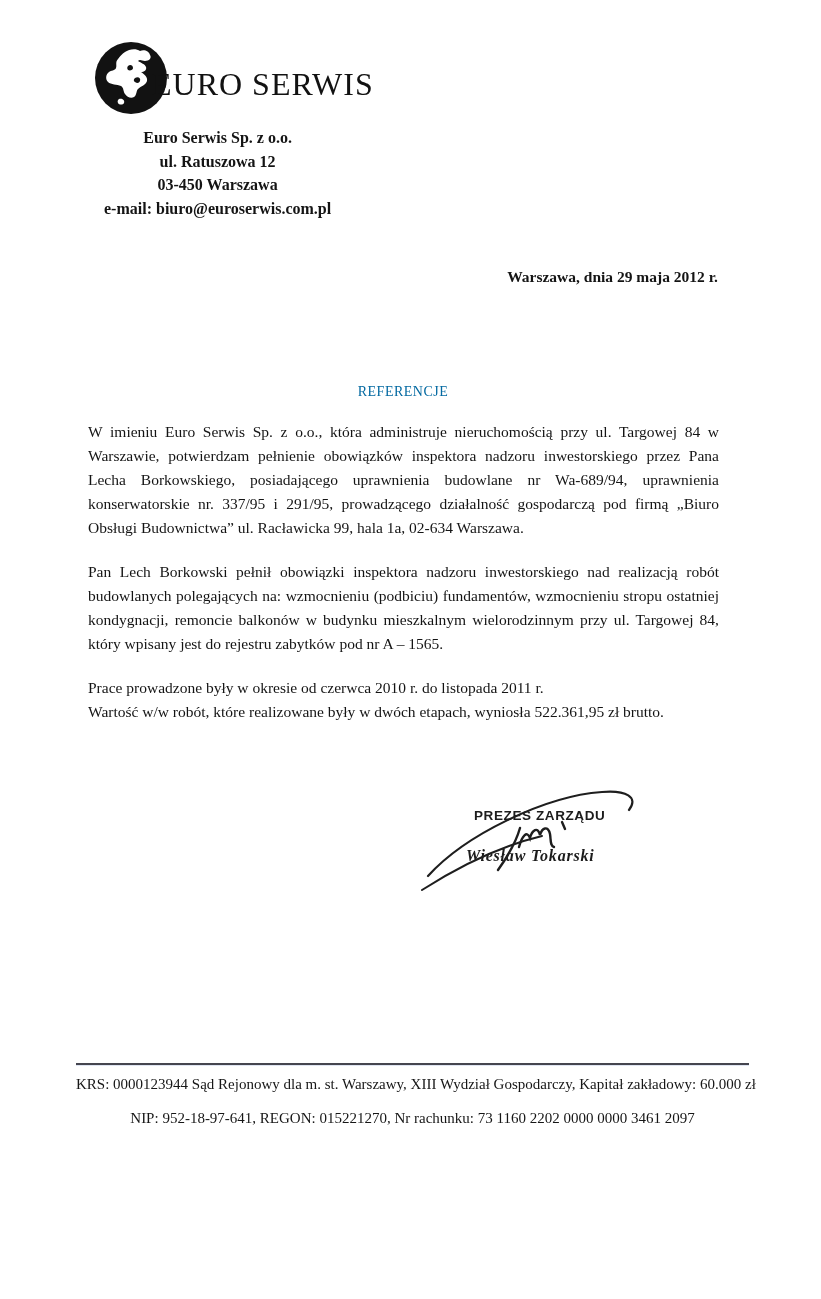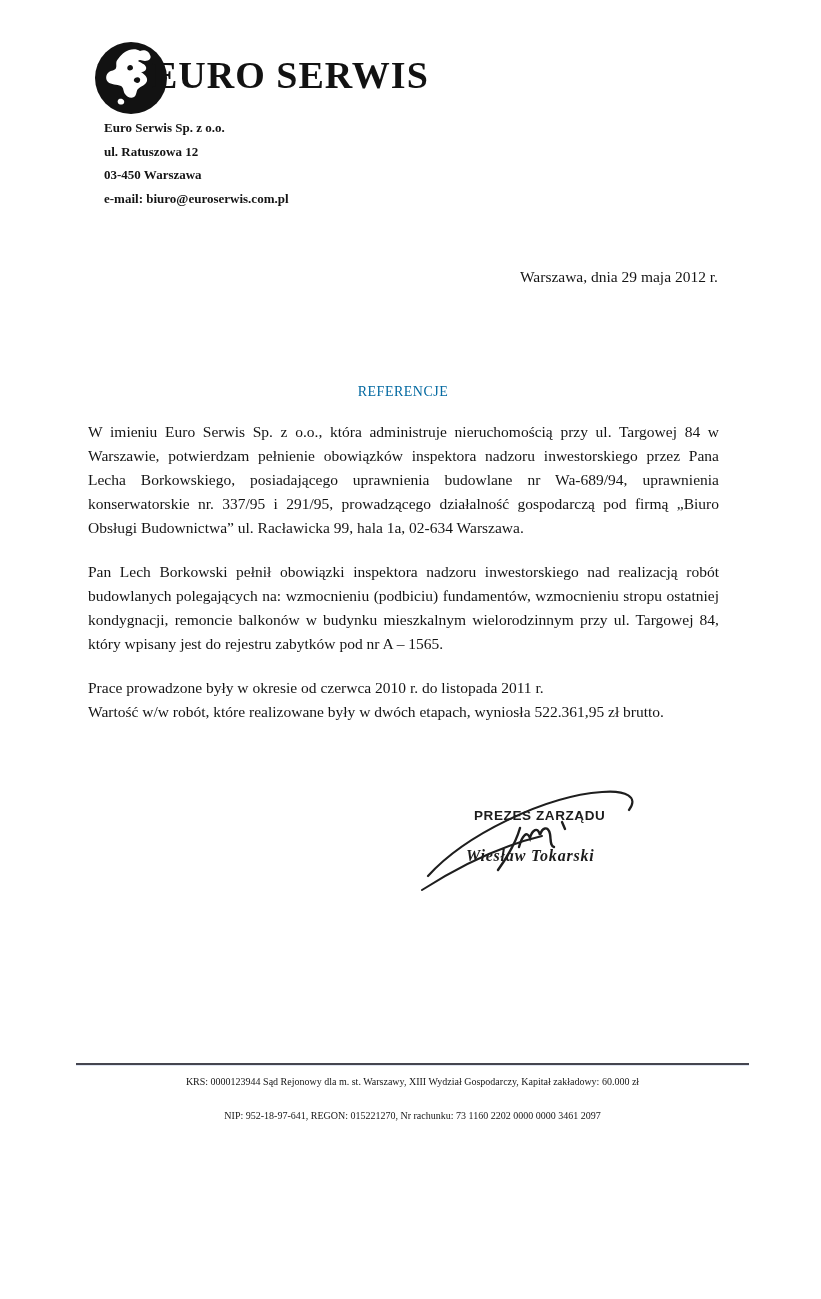--- a/index.html
+++ b/index.html
@@ -13,41 +13,42 @@
     color: #151515;
     overflow: hidden;
   }
 
   
   .logo { position: absolute; top: 40px; left: 95px; width: 320px; height: 76px; }
   .globe { position: absolute; top: 2px; left: 0; width: 72px; height: 72px; }
   .brand {
     position: absolute;
     left: 57px;
-    top: 16px;
-    font-size: 38px;
-    font-weight: bold;
+    top: 28px;
+    font-size: 32px;
+    font-weight: normal;
     letter-spacing: 1px;
     line-height: 1;
     color: #121212;
     white-space: nowrap;
   }
 
   
-  .sender { position: absolute; top: 116px; left: 104px; font-size: 13px; font-weight: bold; line-height: 23.5px; color: #141414; }
+  .sender { position: absolute; top: 126px; left: 104px; font-size: 16px; font-weight: bold; line-height: 23.5px; color: #141414; text-align: center; }
 
   
   .dateline {
     position: absolute;
     top: 268px;
     left: 88px;
     width: 630px;
     text-align: right;
     font-size: 15.5px;
     color: #141414;
+    font-weight: bold;
   }
 
   
   .doc-title {
     position: absolute;
     top: 384px;
     left: 88px;
     width: 630px;
     text-align: center;
     font-size: 14px;
@@ -77,21 +78,21 @@
   .sig-strokes { position: absolute; top: 0; left: 0; width: 290px; height: 115px; pointer-events: none; }
 
   
   .footer-rule {
     position: absolute; top: 1063px; left: 76px; width: 673px; height: 2px;
     background: #45454f;
     box-shadow: 0 1px 0 #dfe5f2;
   }
   .footer-line1, .footer-line2 {
     position: absolute; left: 76px; width: 673px;
-    text-align: center; font-size: 10px; color: #161616; white-space: nowrap;
+    text-align: center; font-size: 15px; color: #161616; white-space: nowrap;
   }
   .footer-line1 { top: 1076px; }
   .footer-line2 { top: 1110px; }
 </style>
 </head>
 <body>
 
 <div class="page">
 
   <div class="logo">

